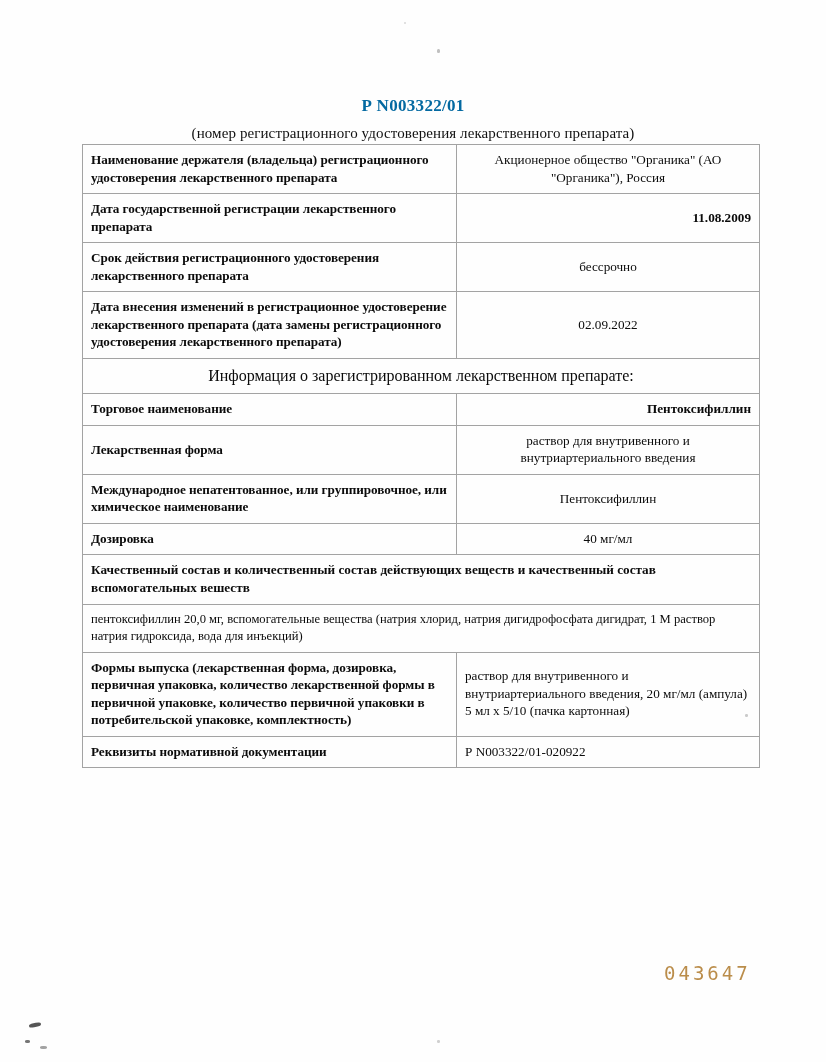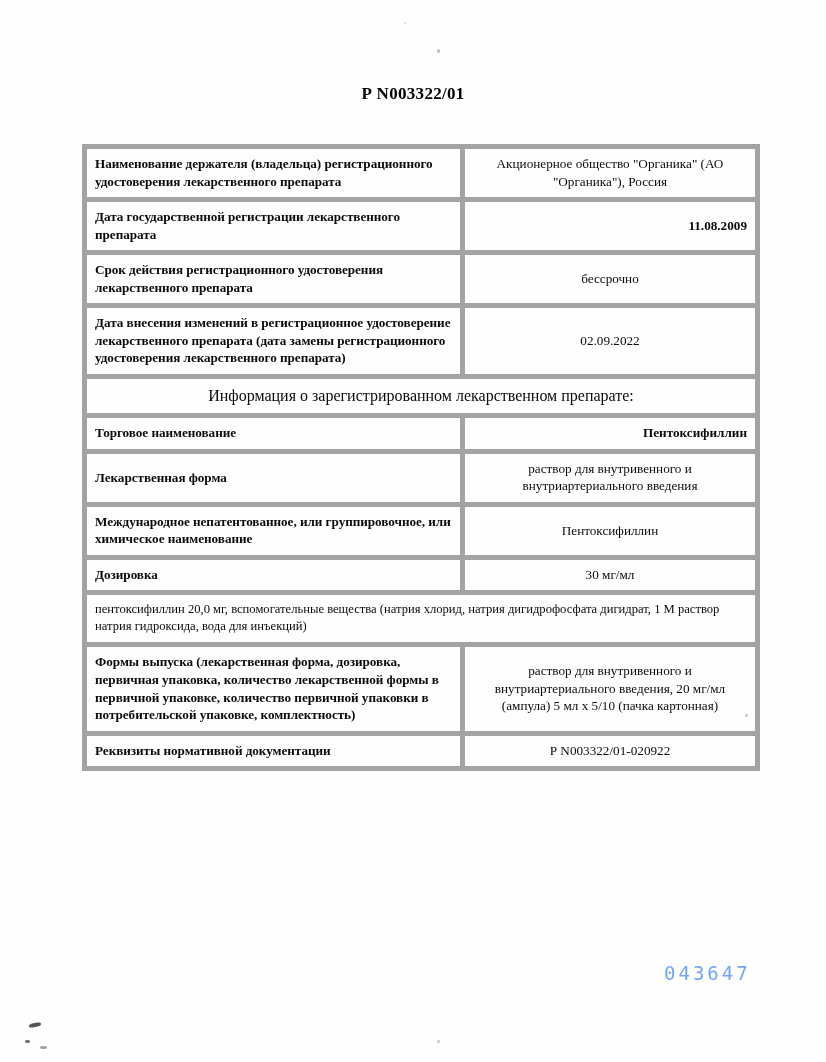--- a/index.html
+++ b/index.html
@@ -28,42 +28,42 @@
     position: absolute;
     left: 0;
     right: 0;
     top: 84px;
     text-align: center;
   }
   .reg-number {
     font-size: 17px;
     font-weight: bold;
     letter-spacing: 0.3px;
-    margin: 0 0 9px 0;
-    color: #000000;
+    margin: 12px 0 9px 0;
+    color: #0369a1;
   }
   .reg-caption {
     font-size: 15px;
     font-weight: normal;
     margin: 0;
     color: #111;
     letter-spacing: 0.1px;
   }
 
   
   .reg-table {
     position: absolute;
     left: 82px;
     top: 144px;
     width: 678px;
     border-collapse: collapse;
     table-layout: fixed;
   }
   .reg-table td {
-    border: 5px solid #a3a3a3;
+    border: 1px solid #a3a3a3;
     padding: 6px 8px 7px 8px;
     vertical-align: middle;
     font-size: 13.2px;
     line-height: 1.33;
     color: #0b0b0b;
   }
   td.label {
     width: 357px;
     font-weight: bold;
     text-align: left;
@@ -71,21 +71,21 @@
   }
   td.value {
     text-align: center;
     font-weight: normal;
   }
   td.value.bold {
     font-weight: bold;
     text-align: right;
   }
   td.value.left {
-    text-align: center;
+    text-align: left;
   }
   td.span-center {
     text-align: center;
     font-weight: normal;
     font-size: 16px;
   }
   td.span-left {
     text-align: left;
     font-weight: normal;
     font-size: 12.6px;
@@ -100,21 +100,21 @@
   }
 
   
   .stamp-number {
     position: absolute;
     left: 664px;
     top: 962px;
     font-family: "DejaVu Sans Mono", "Liberation Mono", monospace;
     font-size: 19px;
     letter-spacing: 3px;
-    color: #3b82f6;
+    color: #a16207;
     opacity: 0.72;
   }
 
   
   .speck {
     position: absolute;
     background: #8d8d8d;
     border-radius: 40%;
     opacity: 0.55;
   }
@@ -126,20 +126,21 @@
   .speck.s6 { left: 437px; top: 1040px; width: 3px;  height: 3px; opacity:.4; }
   .speck.s7 { left: 745px; top: 714px;  width: 3px;  height: 3px; opacity:.45; }
 </style>
 </head>
 <body>
 
 <div class="page">
 
   <div class="doc-header">
     <div class="reg-number">Р N003322/01</div>
+    <div class="reg-caption">(номер регистрационного удостоверения лекарственного препарата)</div>
   </div>
 
   <table class="reg-table">
     <tbody>
 
       <tr>
         <td class="label">Наименование держателя (владельца) регистрационного удостоверения лекарственного препарата</td>
         <td class="value">Акционерное общество "Органика" (АО "Органика"), Россия</td>
       </tr>
 
@@ -173,23 +174,26 @@
         <td class="value">раствор для внутривенного и внутриартериального введения</td>
       </tr>
 
       <tr>
         <td class="label">Международное непатентованное, или группировочное, или химическое наименование</td>
         <td class="value">Пентоксифиллин</td>
       </tr>
 
       <tr>
         <td class="label">Дозировка</td>
-        <td class="value">30 мг/мл</td>
-      </tr>
-
+        <td class="value">40 мг/мл</td>
+      </tr>
+
+      <tr>
+        <td class="span-bold" colspan="2">Качественный состав и количественный состав действующих веществ и качественный состав вспомогательных вешеств</td>
+      </tr>
 
       <tr>
         <td class="span-left" colspan="2">пентоксифиллин 20,0 мг, вспомогательные вещества (натрия хлорид, натрия дигидрофосфата дигидрат, 1 М раствор натрия гидроксида, вода для инъекций)</td>
       </tr>
 
       <tr>
         <td class="label">Формы выпуска (лекарственная форма, дозировка, первичная упаковка, количество лекарственной формы в первичной упаковке, количество первичной упаковки в потребительской упаковке, комплектность)</td>
         <td class="value left">раствор для внутривенного и внутриартериального введения, 20 мг/мл (ампула) 5 мл х 5/10 (пачка картонная)</td>
       </tr>
 

